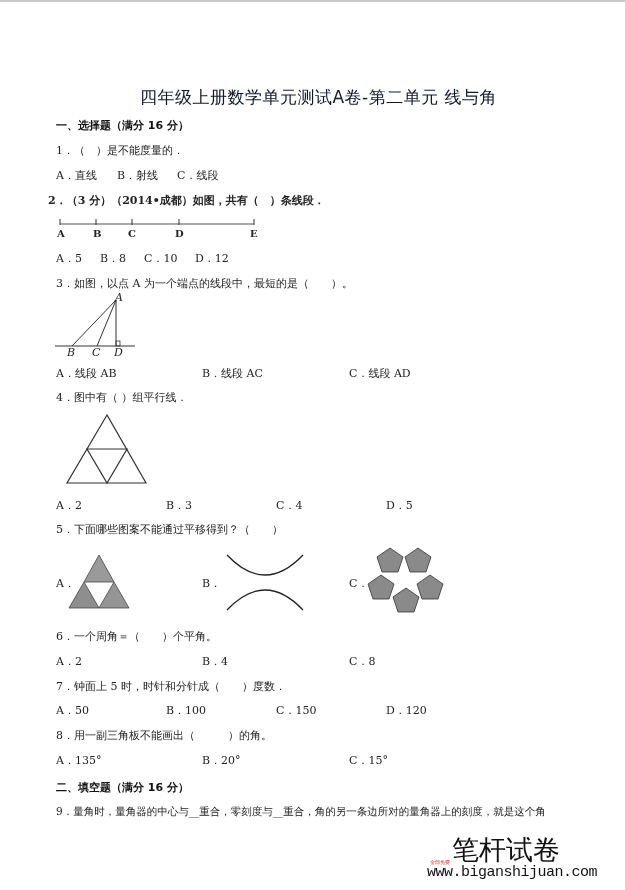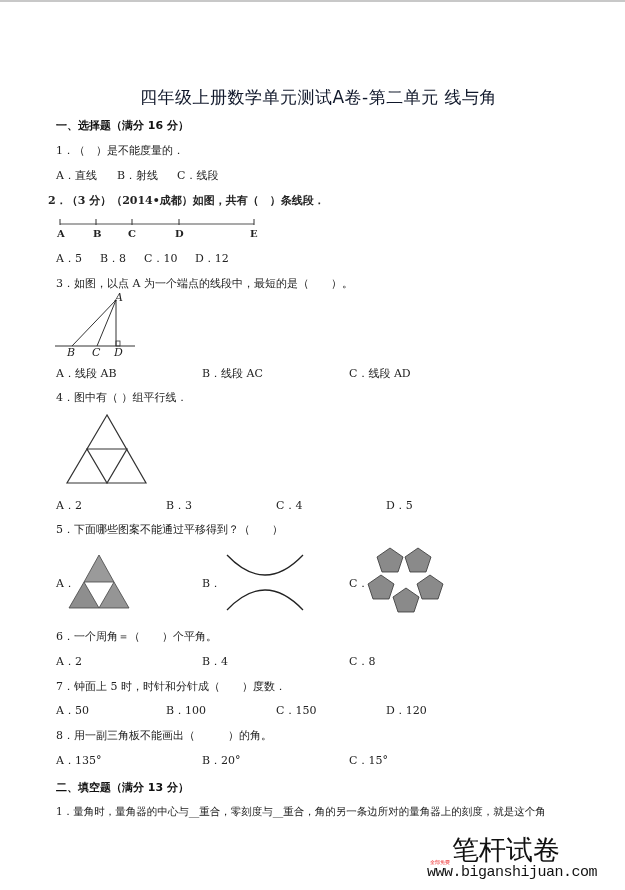--- a/index.html
+++ b/index.html
@@ -115,19 +115,19 @@
 <div class="opt" style="left:56px;top:703px;">A．50</div>
 <div class="opt" style="left:166px;top:703px;">B．100</div>
 <div class="opt" style="left:276px;top:703px;">C．150</div>
 <div class="opt" style="left:386px;top:703px;">D．120</div>
 
 <div class="abs q" style="left:56px;top:728px;">8．用一副三角板不能画出（　　　）的角。</div>
 <div class="opt" style="left:56px;top:753px;">A．135°</div>
 <div class="opt" style="left:202px;top:753px;">B．20°</div>
 <div class="opt" style="left:349px;top:753px;">C．15°</div>
 
-<div class="abs section" style="left:56px;top:780px;">二、填空题（满分 13 分）</div>
+<div class="abs section" style="left:56px;top:780px;">二、填空题（满分 16 分）</div>
 
-<div class="abs q" style="left:56px;top:805px;font-size:10.5px;">1．量角时，量角器的中心与__重合，零刻度与__重合，角的另一条边所对的量角器上的刻度，就是这个角</div>
+<div class="abs q" style="left:56px;top:805px;font-size:10.5px;">9．量角时，量角器的中心与__重合，零刻度与__重合，角的另一条边所对的量角器上的刻度，就是这个角</div>
 
 <div class="abs wm-big" style="left:452px;top:832px;">笔杆试卷</div>
 <div class="abs wm-red" style="left:430px;top:859px;">全部免费</div>
 <div class="abs wm-url" style="left:427px;top:864px;">www.biganshijuan.com</div>
 
 </body></html>

